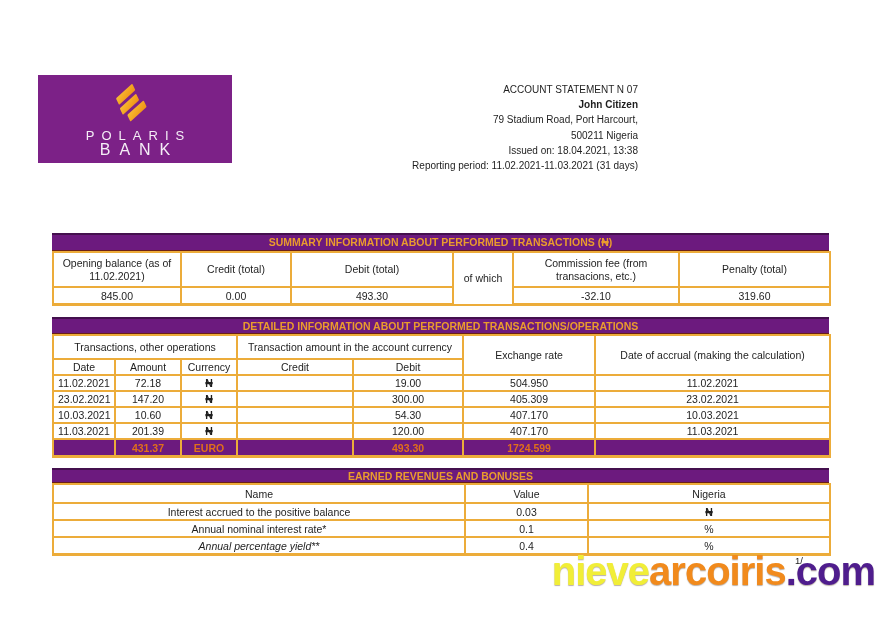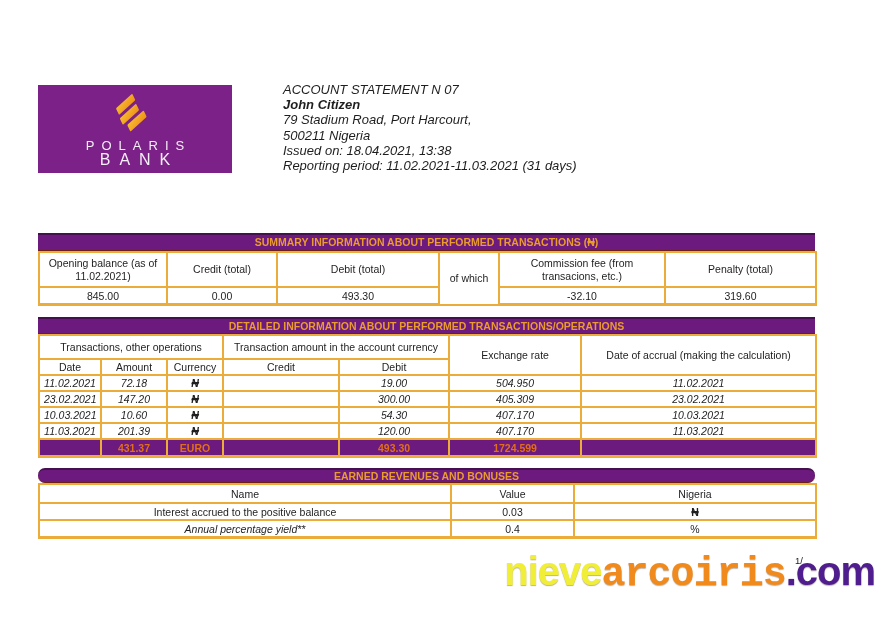--- a/index.html
+++ b/index.html
@@ -2,61 +2,61 @@
 <html><head>
 <meta charset="utf-8">
 <style>
   html,body{margin:0;padding:0;background:#ffffff;}
   .page{
     position:relative;width:883px;height:623px;background:#ffffff;overflow:hidden;
     font-family:"Liberation Sans","DejaVu Sans",sans-serif;color:#1e1e1e;
   }
   
   .logo{position:absolute;left:38px;top:75px;width:194px;height:88px;background:#7c2187;
-        display:flex;flex-direction:column;align-items:center;justify-content:center;margin-top:10px;}
+        display:flex;flex-direction:column;align-items:center;justify-content:center;}
   .logo svg{display:block;margin-bottom:3px;}
   .logo-line1{color:#f4eef6;font-size:13px;letter-spacing:7px;text-indent:7px;line-height:14px;}
   .logo-line2{color:#f4eef6;font-size:16px;letter-spacing:9px;text-indent:9px;line-height:13px;}
   
-  .stmt-header{position:absolute;left:283px;top:82px;width:355px;text-align:left;
-               font-size:13px;line-height:15.2px;font-style:italic;}
+  .stmt-header{position:absolute;left:283px;top:82px;width:355px;text-align:right;
+               font-size:10px;line-height:15.2px;}
   .stmt-header .bold{font-weight:bold;}
   .acct-info{position:absolute;left:601px;top:106px;font-size:11.5px;line-height:16.5px;}
   .naira{font-weight:bold;}
   
-  .section{position:absolute;left:38px;width:777px;}
+  .section{position:absolute;left:52px;width:777px;}
   .sec-summary{top:233px;}
   .sec-detail{top:317px;}
   .sec-earned{top:468px;}
   .bar{background:#6c1a7e;color:#ea9c2d;font-weight:bold;text-align:center;
        font-size:10.5px;height:14px;line-height:14px;
        border-top:2px solid #44104e;border-bottom:1px solid #6b2016;}
   .stmt-table{border-collapse:collapse;table-layout:fixed;width:777px;font-size:10.5px;}
   .stmt-table td{border:2px solid #ecac3a;padding:1px 4px;text-align:center;
                  overflow:hidden;vertical-align:middle;background:#fff;}
   .stmt-table tr:last-child td{border-bottom-width:3px;}
   .hrow td{height:15px;}
   .al{text-align:center;}
   .ar{text-align:right;}
   .it{font-style:italic;}
   .sum-head td{height:31px;line-height:13px;}
   .sum-val td{height:13px;}
   .det-h1 td{height:20px;line-height:12px;}
   .det-h2 td{height:12px;}
-  .det-row td{height:12px;font-style:italic;}
+  .det-row td{height:12px;}
   .total-row td{background:#6c1a7e;color:#e06f1a;font-weight:bold;height:13px;
                 border-color:#ecac3a;}
   .earn-row td{height:13px;}
   
   .page-frag{position:absolute;left:795px;top:555px;font-size:9.5px;color:#1b1b1b;z-index:7;}
   .watermark{position:absolute;right:8px;top:549px;z-index:6;font-weight:bold;font-size:40px;
              letter-spacing:-1px;line-height:44px;white-space:nowrap;
              text-shadow:0 1px 1px rgba(60,30,0,0.35);}
   .wm-yellow{color:#f1ee38;}
-  .wm-orange{color:#f18a1c;font-family:Liberation Mono, monospace;}
+  .wm-orange{color:#f18a1c;}
   .wm-purple{color:#4f1d8d;}
 </style>
 </head>
 <body>
 
 <div class="page">
 
   <div class="logo">
     <svg width="46" height="44" viewBox="0 0 46 44">
       <defs>
@@ -185,39 +185,44 @@
         <td></td>
         <td class="ar">493.30</td>
         <td class="ar">1724.599</td>
         <td></td>
       </tr>
     </tbody>
       </table>
   </div>
 
   <div class="section sec-earned">
-    <div class="bar" style="height:12px;line-height:12px;border-radius:7px;">EARNED REVENUES AND BONUSES</div>
+    <div class="bar" style="height:12px;line-height:12px;">EARNED REVENUES AND BONUSES</div>
     <table class="stmt-table">
       <colgroup>
         <col style="width:412px">
           <col style="width:123px">
           <col style="width:242px">
       </colgroup>
       <tbody>
           <tr class="hrow">
         <td>Name</td>
         <td>Value</td>
         <td>Nigeria</td>
       </tr>
       <tr class="earn-row">
         <td class="al">Interest accrued to the positive balance</td>
         <td>0.03</td>
         <td class="naira">₦</td>
       </tr>
       <tr class="earn-row">
+        <td class="ar">Annual nominal interest rate*</td>
+        <td>0.1</td>
+        <td>%</td>
+      </tr>
+      <tr class="earn-row">
         <td class="ar it">Annual percentage yield**</td>
         <td>0.4</td>
         <td>%</td>
       </tr>
     </tbody>
       </table>
   </div>
 
   <div class="page-frag">1/</div>
   <div class="watermark">

